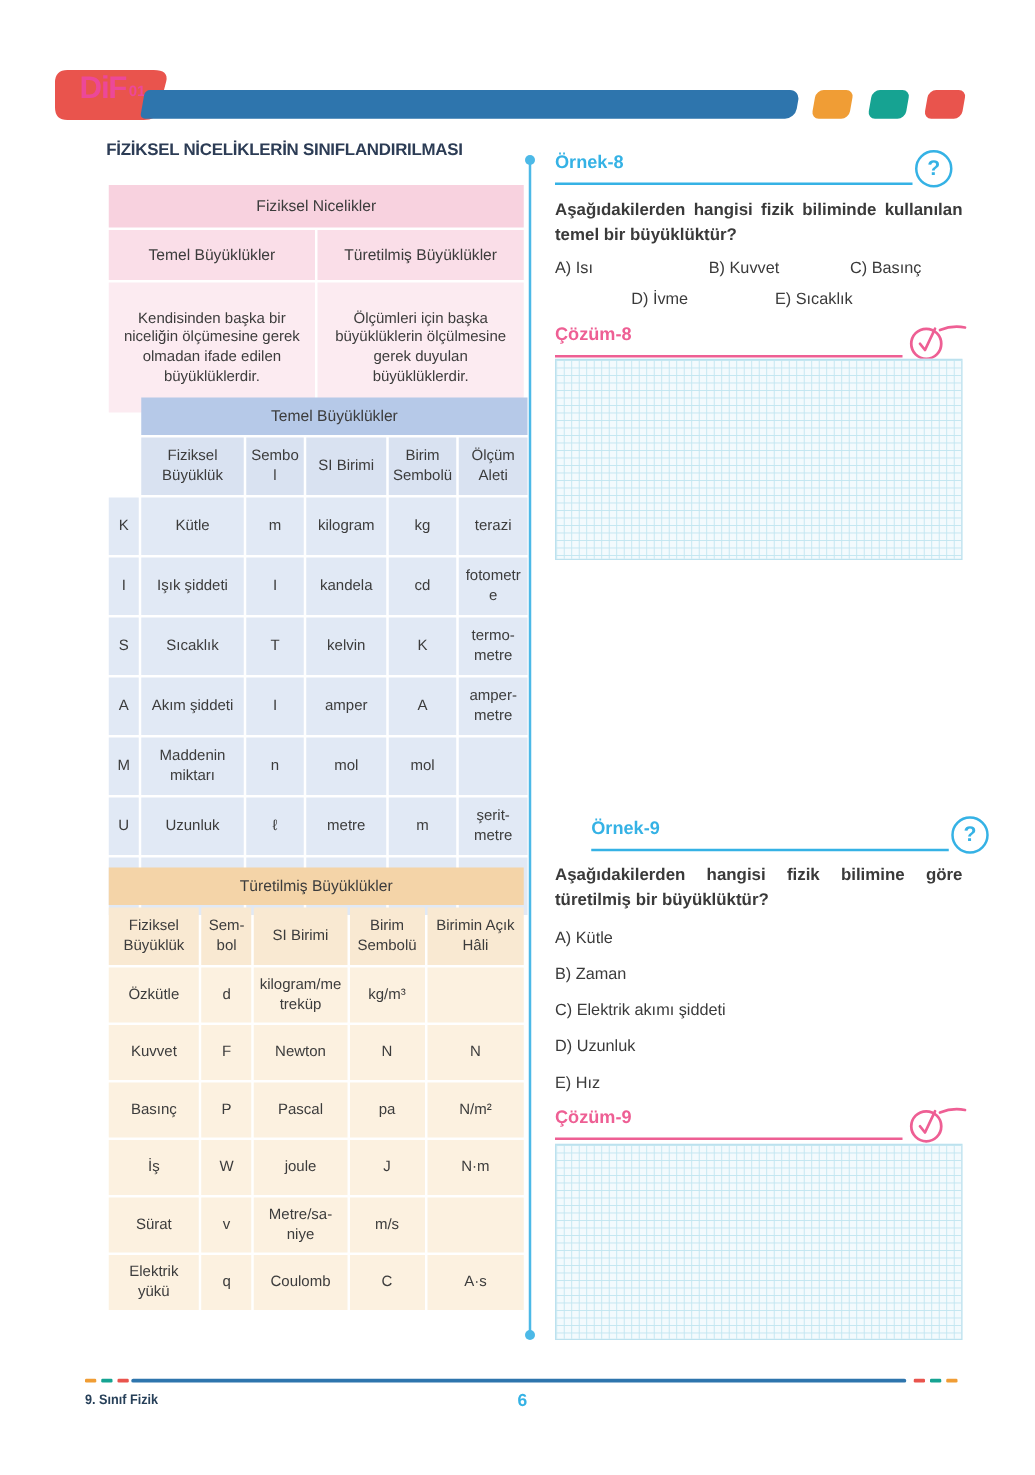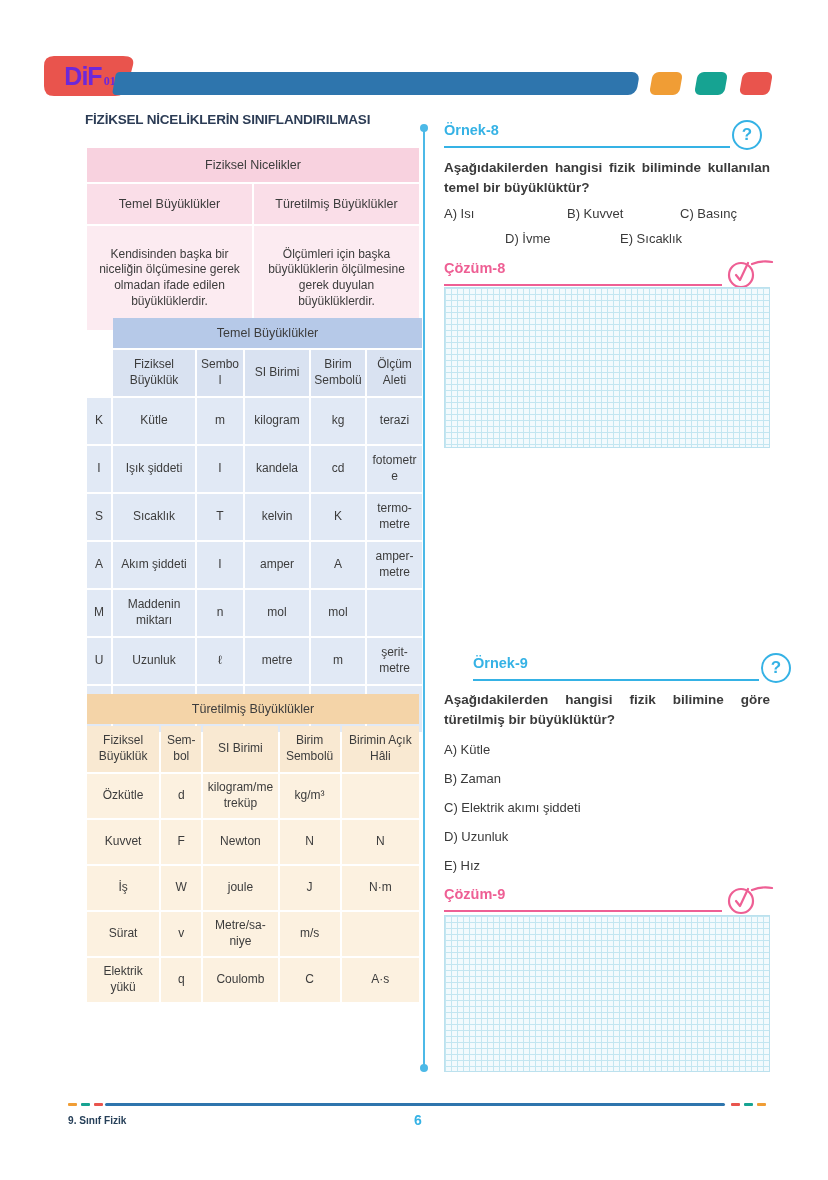--- a/index.html
+++ b/index.html
@@ -1,23 +1,23 @@
 <!DOCTYPE html>
 <html><head>
 <meta charset="utf-8">
 <style>
   html,body{margin:0;padding:0;background:#ffffff;}
   .page{position:relative;width:828px;height:1180px;background:#ffffff;overflow:hidden;
         font-family:"Liberation Sans","DejaVu Sans",sans-serif;color:#3c3c3c;}
 
   
   .badge{position:absolute;left:44px;top:56px;width:92px;height:40px;}
-  .badge-text{position:absolute;left:0;top:0;width:100%;height:100%;display:flex;align-items:center;
-      justify-content:center;color:#6d28d9;font-weight:bold;font-size:25px;letter-spacing:-1px;}
-  .badge-num{font-size:12px;margin-top:10px;margin-left:2px;letter-spacing:0;font-family:Liberation Serif, serif;}
+  .badge-text{position:absolute;left:0;top:0;width:100%;height:100%;display:flex;
+      justify-content:center;color:#ec4899;font-weight:bold;font-size:25px;letter-spacing:-1px;}
+  .badge-num{font-size:12px;margin-top:10px;margin-left:2px;letter-spacing:0;}
   .topbar{position:absolute;left:114px;top:72px;width:524px;height:23px;background:#2e75ad;
       border-radius:4px 8px 8px 4px;transform:skewX(-10deg);}
   .chip{position:absolute;top:72px;width:30px;height:23px;border-radius:6px;transform:skewX(-10deg);}
   .chip.orange{left:651px;background:#f09d35;}
   .chip.teal{left:696px;background:#16a392;}
   .chip.red{left:741px;background:#e9544d;}
 
   
   .section-title{position:absolute;left:85px;top:112px;width:345px;font-size:13.5px;font-weight:bold;
       color:#2c3c55;letter-spacing:-0.2px;}
@@ -228,20 +228,27 @@
       <td class="c"></td>
     </tr>
     <tr>
       <td class="c">Kuvvet</td>
       <td class="c">F</td>
       <td class="c">Newton</td>
       <td class="c">N</td>
       <td class="c">N</td>
     </tr>
     <tr>
+      <td class="c">Basınç</td>
+      <td class="c">P</td>
+      <td class="c">Pascal</td>
+      <td class="c">pa</td>
+      <td class="c">N/m²</td>
+    </tr>
+    <tr>
       <td class="c">İş</td>
       <td class="c">W</td>
       <td class="c">joule</td>
       <td class="c">J</td>
       <td class="c">N·m</td>
     </tr>
     <tr>
       <td class="c">Sürat</td>
       <td class="c">v</td>
       <td class="c">Metre/sa-niye</td>

